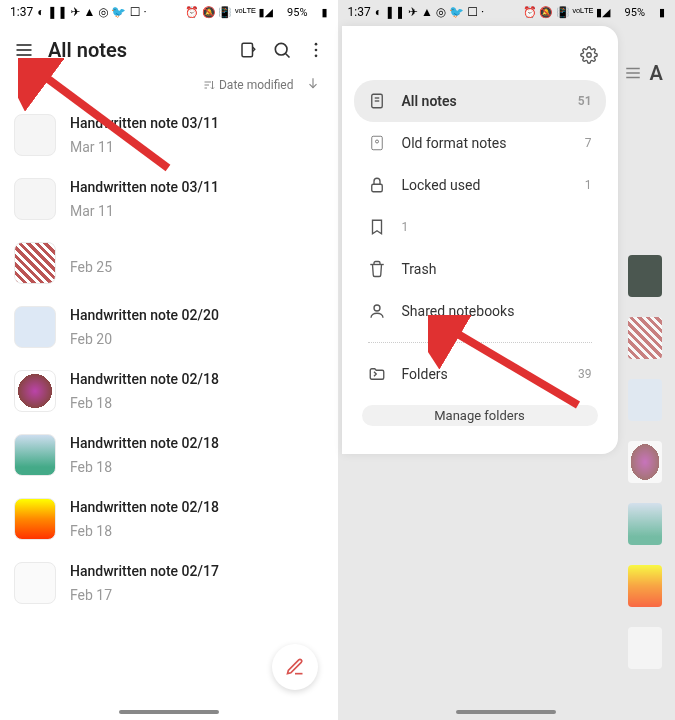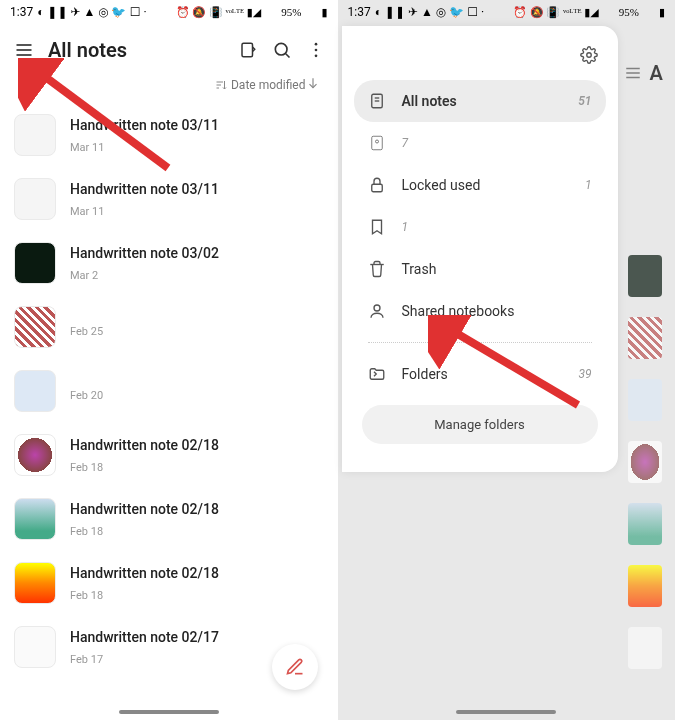--- a/index.html
+++ b/index.html
@@ -23,21 +23,21 @@
     .status-bar {
       display: flex;
       justify-content: space-between;
       align-items: center;
       padding: 12px 10px;
       font-size: 12px;
       color: #000;
       height: 22px;
     }
     .status-left { display: flex; gap: 4px; align-items: center; }
-    .status-right { display: flex; gap: 20px; align-items: center; font-size: 11px; font-family: Liberation Serif, serif; }
+    .status-right { display: flex; gap: 14px; align-items: center; font-size: 11px; }
     .app-bar {
       display: flex;
       align-items: center;
       padding: 14px 12px 10px 14px;
       gap: 14px;
     }
     .app-title {
       font-size: 20px;
       font-weight: 600;
       color: #222;
@@ -47,20 +47,21 @@
       width: 20px;
       height: 20px;
       display: flex;
       align-items: center;
       justify-content: center;
     }
     .sort-row {
       display: flex;
       justify-content: flex-end;
       align-items: center;
+      gap: 12px;
       padding: 4px 18px 10px;
       font-size: 12px;
       color: #777;
     }
     .note-list {
       padding: 0 14px;
     }
     .note-item {
       display: flex;
       align-items: center;
@@ -75,21 +76,21 @@
       flex-shrink: 0;
       border: 1px solid #eaeaea;
     }
     .note-info { flex: 1; }
     .note-title {
       font-size: 14px;
       font-weight: 500;
       color: #222;
     }
     .note-date {
-      font-size: 11px;
+      font-size: 14px;
       color: #999;
       margin-top: 8px;
     }
     .fab {
       position: absolute;
       right: 20px;
       bottom: 30px;
       width: 46px;
       height: 46px;
       border-radius: 50%;
@@ -135,38 +136,37 @@
       color: #333;
     }
     .drawer-item.active {
       background: #ececec;
       font-weight: 600;
     }
     .drawer-item .label { flex: 1; }
     .drawer-item .count {
       font-size: 12px;
       color: #999;
-      font-style: italic;
     }
     .drawer-icon {
       width: 18px;
       height: 18px;
       display: flex;
       align-items: center;
       justify-content: center;
     }
     .drawer-divider {
       border: none;
       border-top: 1px dotted #ccc;
       margin: 10px 14px;
     }
     .manage-folders {
       background: #f1f1f1;
       border-radius: 20px;
-      padding: 12px 16px;
+      padding: 3px 16px;
       text-align: center;
       font-size: 13px;
       color: #444;
       margin: 10px 8px 0;
     }
     .behind-content {
       position: absolute;
       left: 280px;
       top: 45px;
       right: 0;
@@ -278,35 +278,29 @@
         </div>
       </div>
     <div class="note-item">
         <div class="note-thumb t1"></div>
         <div class="note-info">
           <div class="note-title">Handwritten note 03/11</div>
           <div class="note-date">Mar 11</div>
         </div>
       </div>
     <div class="note-item">
-        <div class="note-thumb t2"></div>
-        <div class="note-info">
-          <div class="note-title">Handwritten note 03/02</div>
-          <div class="note-date">Mar 2</div>
-        </div>
-      </div>
-    <div class="note-item">
         <div class="note-thumb t3"></div>
         <div class="note-info">
           <div class="note-date">Feb 25</div>
         </div>
       </div>
     <div class="note-item">
         <div class="note-thumb t4"></div>
         <div class="note-info">
+          <div class="note-title">Handwritten note 02/20</div>
           <div class="note-date">Feb 20</div>
         </div>
       </div>
     <div class="note-item">
         <div class="note-thumb t5"></div>
         <div class="note-info">
           <div class="note-title">Handwritten note 02/18</div>
           <div class="note-date">Feb 18</div>
         </div>
       </div>
@@ -406,20 +400,21 @@
       <span class="label">All notes</span>
       <span class="count">51</span>
     </div>
     <div class="drawer-item">
       <span class="drawer-icon">
           <svg width="18" height="18" viewBox="0 0 24 24" fill="none" stroke="#555" stroke-width="1.8/">
             <rect x="5" y="3" width="14" height="18" rx="2"></rect>
             <circle cx="12" cy="10" r="2"></circle>
           </svg>
         </span>
+      <span class="label">Old format notes</span>
       <span class="count">7</span>
     </div>
     <div class="drawer-item">
       <span class="drawer-icon">
           <svg width="18" height="18" viewBox="0 0 24 24" fill="none" stroke="#555" stroke-width="1.8">
             <rect x="5" y="11" width="14" height="10" rx="2"></rect>
             <path d="M8 11V7a4 4 0 018 0v4"></path>
           </svg>
         </span>
       <span class="label">Locked used</span>

